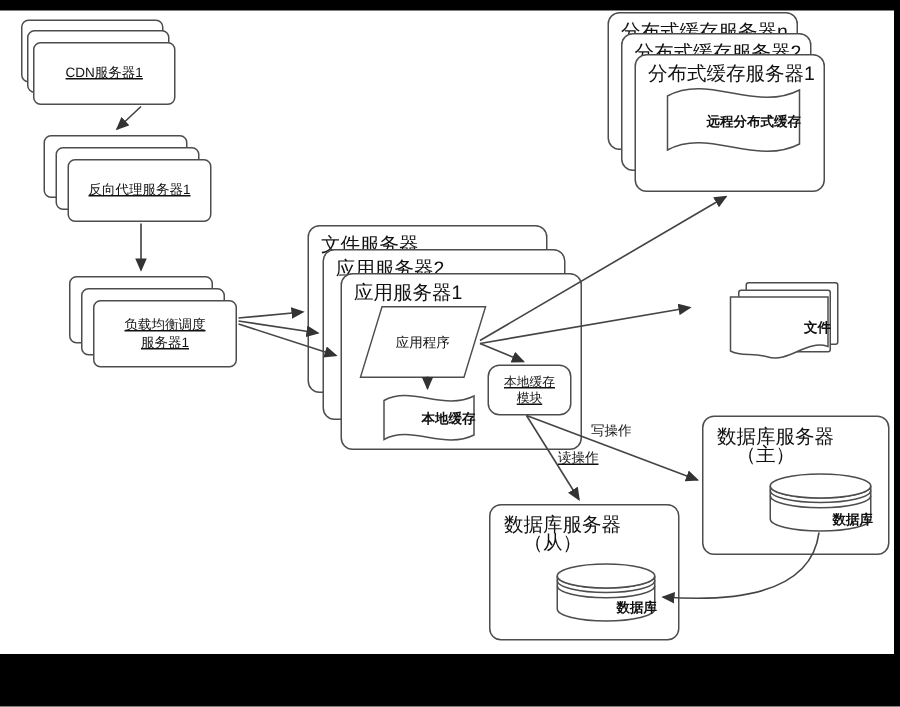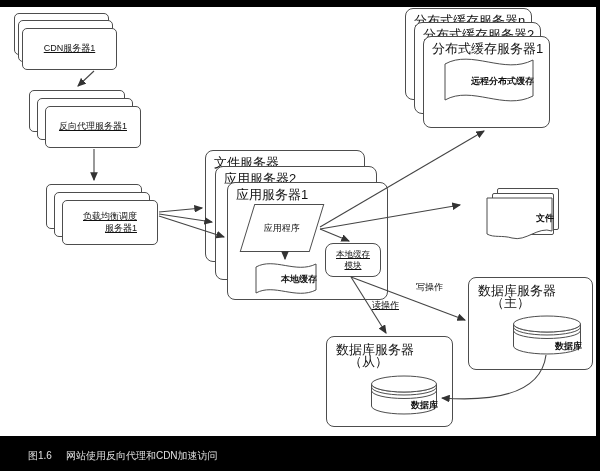--- a/index.html
+++ b/index.html
@@ -38,21 +38,21 @@
   </div>
 
   <div class="box" style="left:29px;top:90px;width:96px;height:42px;"></div>
   <div class="box" style="left:37px;top:98px;width:96px;height:42px;"></div>
   <div class="box center-lbl" style="left:45px;top:106px;width:96px;height:42px;">
     <span>反向代理服务器1</span>
   </div>
 
   <div class="box" style="left:46px;top:184px;width:96px;height:45px;"></div>
   <div class="box" style="left:54px;top:192px;width:96px;height:45px;"></div>
-  <div class="box center-lbl" style="left:62px;top:200px;width:96px;height:45px;text-align:right;">
+  <div class="box center-lbl" style="left:62px;top:200px;width:96px;height:45px;">
     <span>
       <span>负载均衡调度</span><br>
       <span>服务器1</span>
     </span>
   </div>
 
   <div class="box big" style="left:205px;top:150px;width:160px;height:112px;">
     <span class="corner-lbl">文件服务器</span>
   </div>
   <div class="box big" style="left:215px;top:166px;width:162px;height:114px;">
@@ -116,21 +116,21 @@
     <span class="corner-lbl" style="left:22px;top:16px;">（从）</span>
   </div>
   <svg class="shape" style="left:370px;top:375px;" width="68" height="40" viewBox="0 0 68 40">
     <path class="shp" d="M1.5,9 V31 A32.5,8 0 0 0 66.5,31 V9 A32.5,8 0 0 1 1.5,9 Z"></path>
     <ellipse class="shp" cx="34" cy="9" rx="32.5" ry="8"></ellipse>
     <path class="shp-l" d="M1.5,12 A32.5,8 0 0 0 66.5,12"></path>
     <path class="shp-l" d="M1.5,15.5 A32.5,8 0 0 0 66.5,15.5"></path>
   </svg>
   <div class="flabel cntr" style="left:370px;top:399px;width:68px;">数据库</div>
 
-  <div class="flabel" style="left:416px;top:281px;">写操作</div>
+  <div class="flabel" style="left:394px;top:281px;">写操作</div>
   <div class="flabel" style="left:372px;top:299px;text-decoration:underline;">读操作</div>
 
   <svg class="overlay">
     <defs>
       <marker id="ah" markerWidth="8" markerHeight="7" refX="7" refY="3.5" orient="auto">
         <path d="M0,0 L8,3.5 L0,7 Z" fill="#333"></path>
       </marker>
     </defs>
     <path class="ln" d="M94,71 L78,86" marker-end="url(#ah)"></path>
     <path class="ln" d="M94,149 L94,180" marker-end="url(#ah)"></path>
@@ -139,16 +139,13 @@
     <path class="ln" d="M159,216 L224,237" marker-end="url(#ah)"></path>
     <path class="ln" d="M285,251 L285,259" marker-end="url(#ah)"></path>
     <path class="ln" d="M320,229 L349,241" marker-end="url(#ah)"></path>
     <path class="ln" d="M320,227 L484,131" marker-end="url(#ah)"></path>
     <path class="ln" d="M320,229 L460,205" marker-end="url(#ah)"></path>
     <path class="ln" d="M351,277 L465,320" marker-end="url(#ah)"></path>
     <path class="ln" d="M351,277 L386,333" marker-end="url(#ah)"></path>
     <path class="ln" d="M546,355 C542,386 512,403 442,398" marker-end="url(#ah)"></path>
   </svg>
 
-  <div class="caption">
-    <span>图1.6</span><span class="gap"></span><span>网站使用反向代理和CDN加速访问</span>
-  </div>
 </div>
 
 </body></html>

